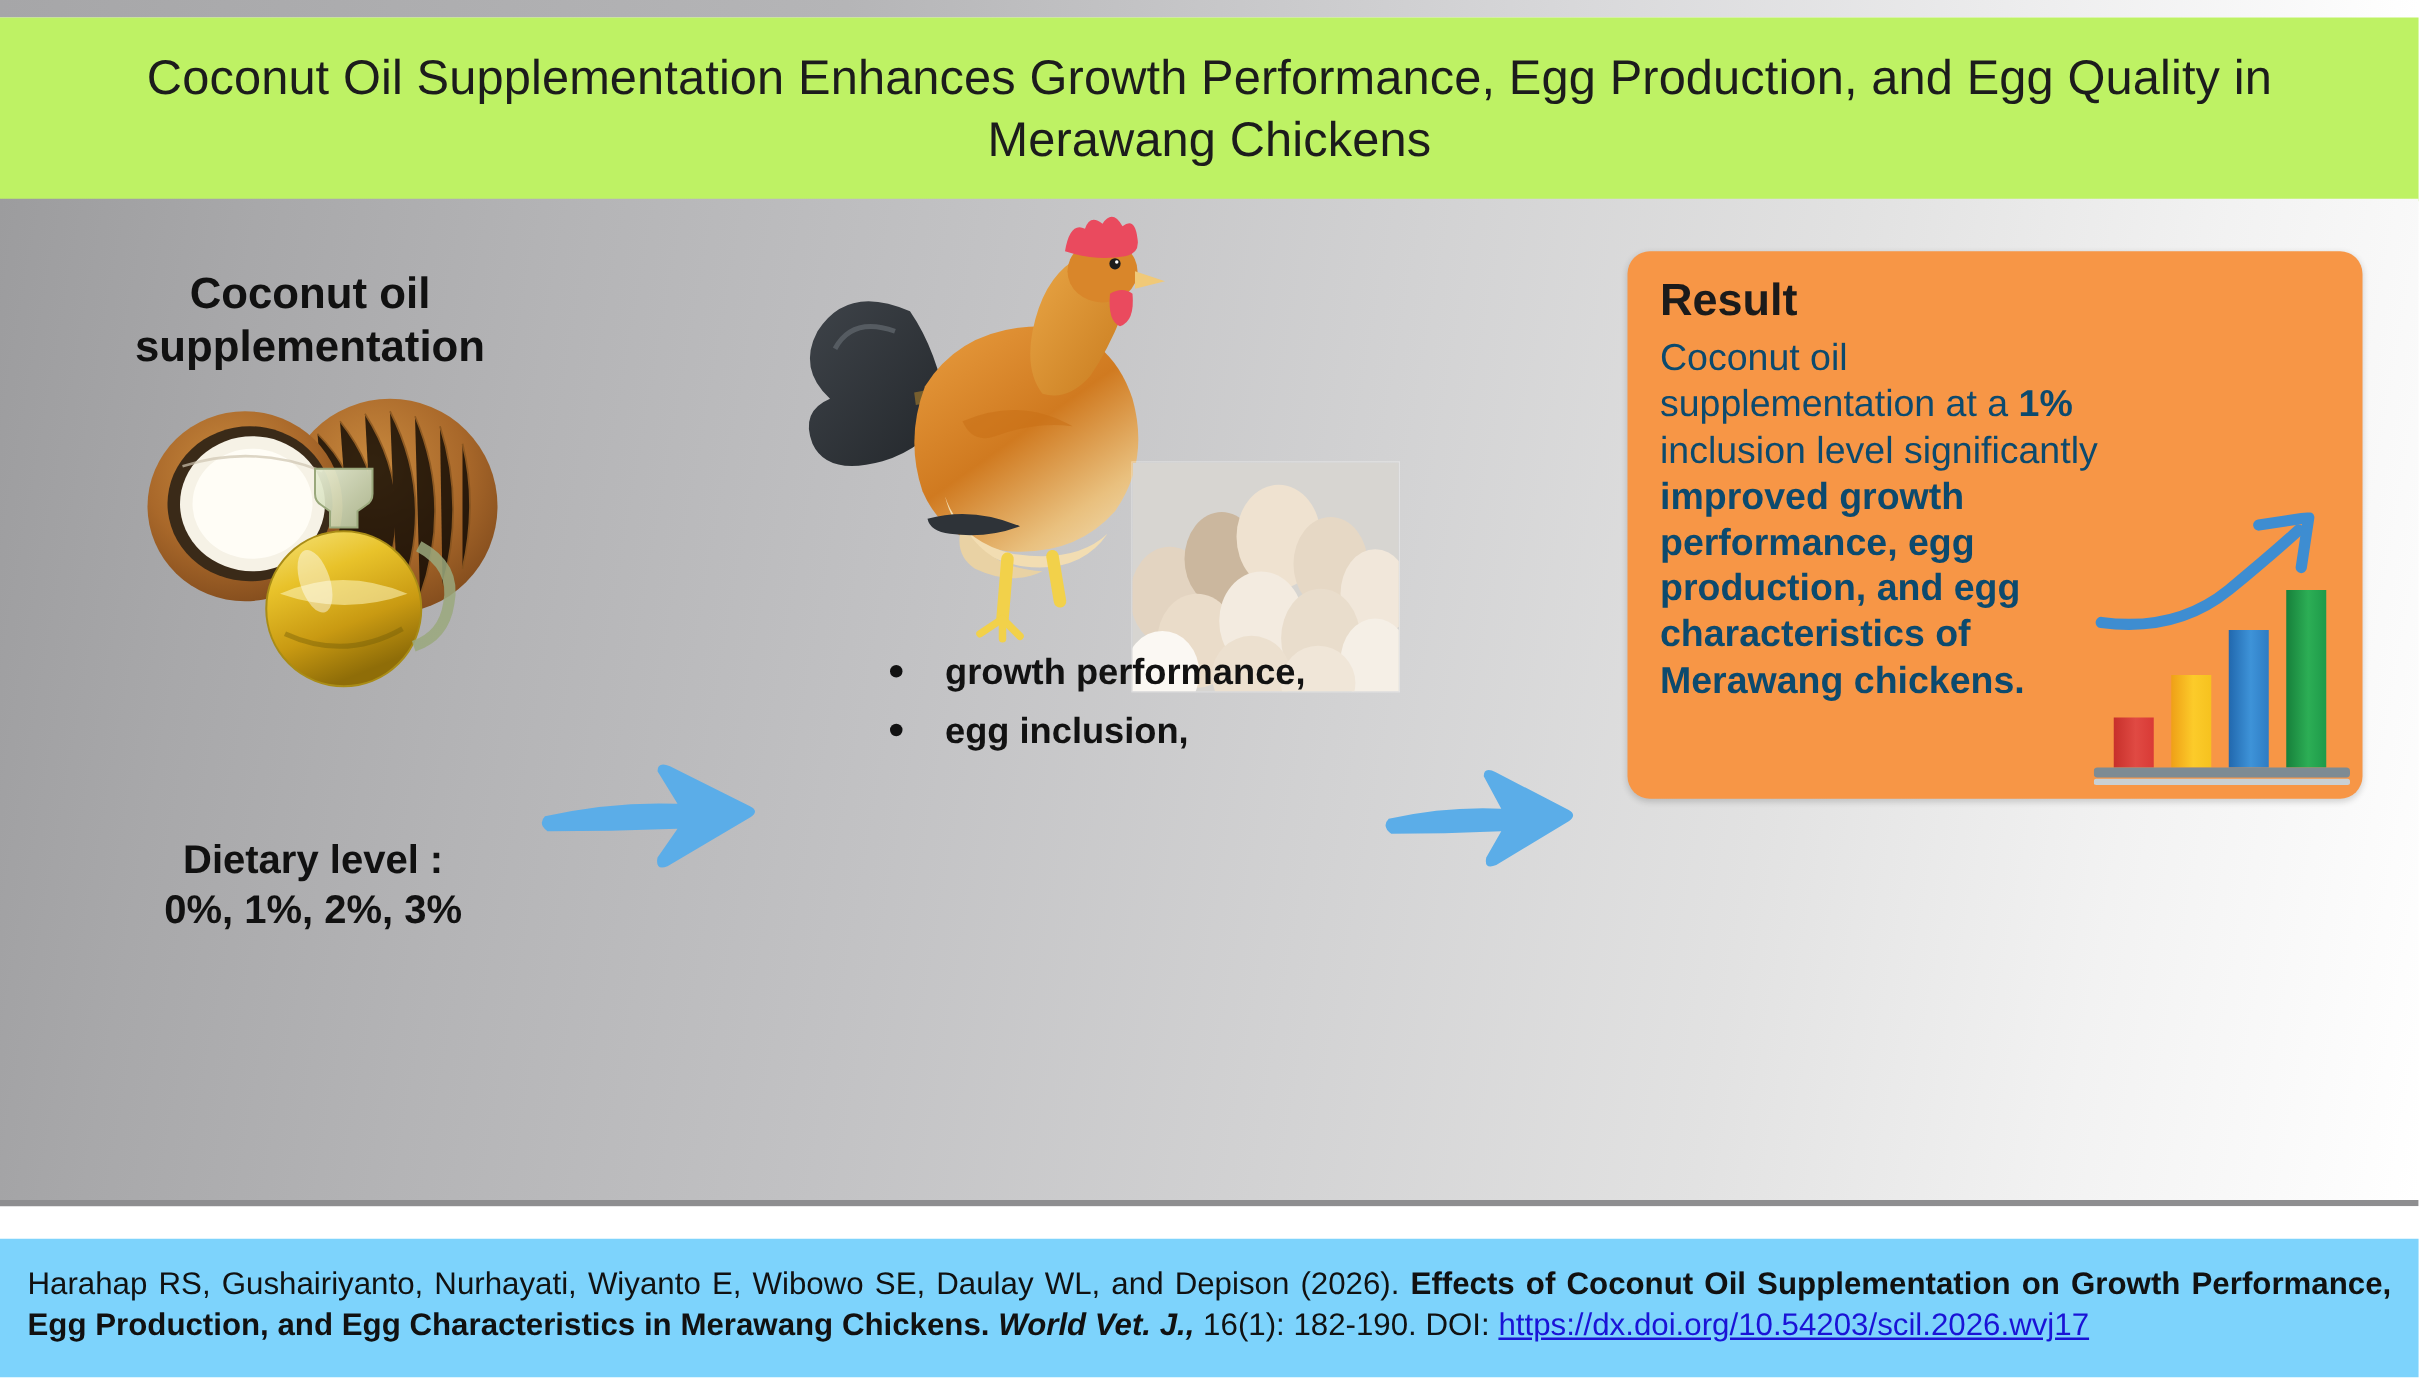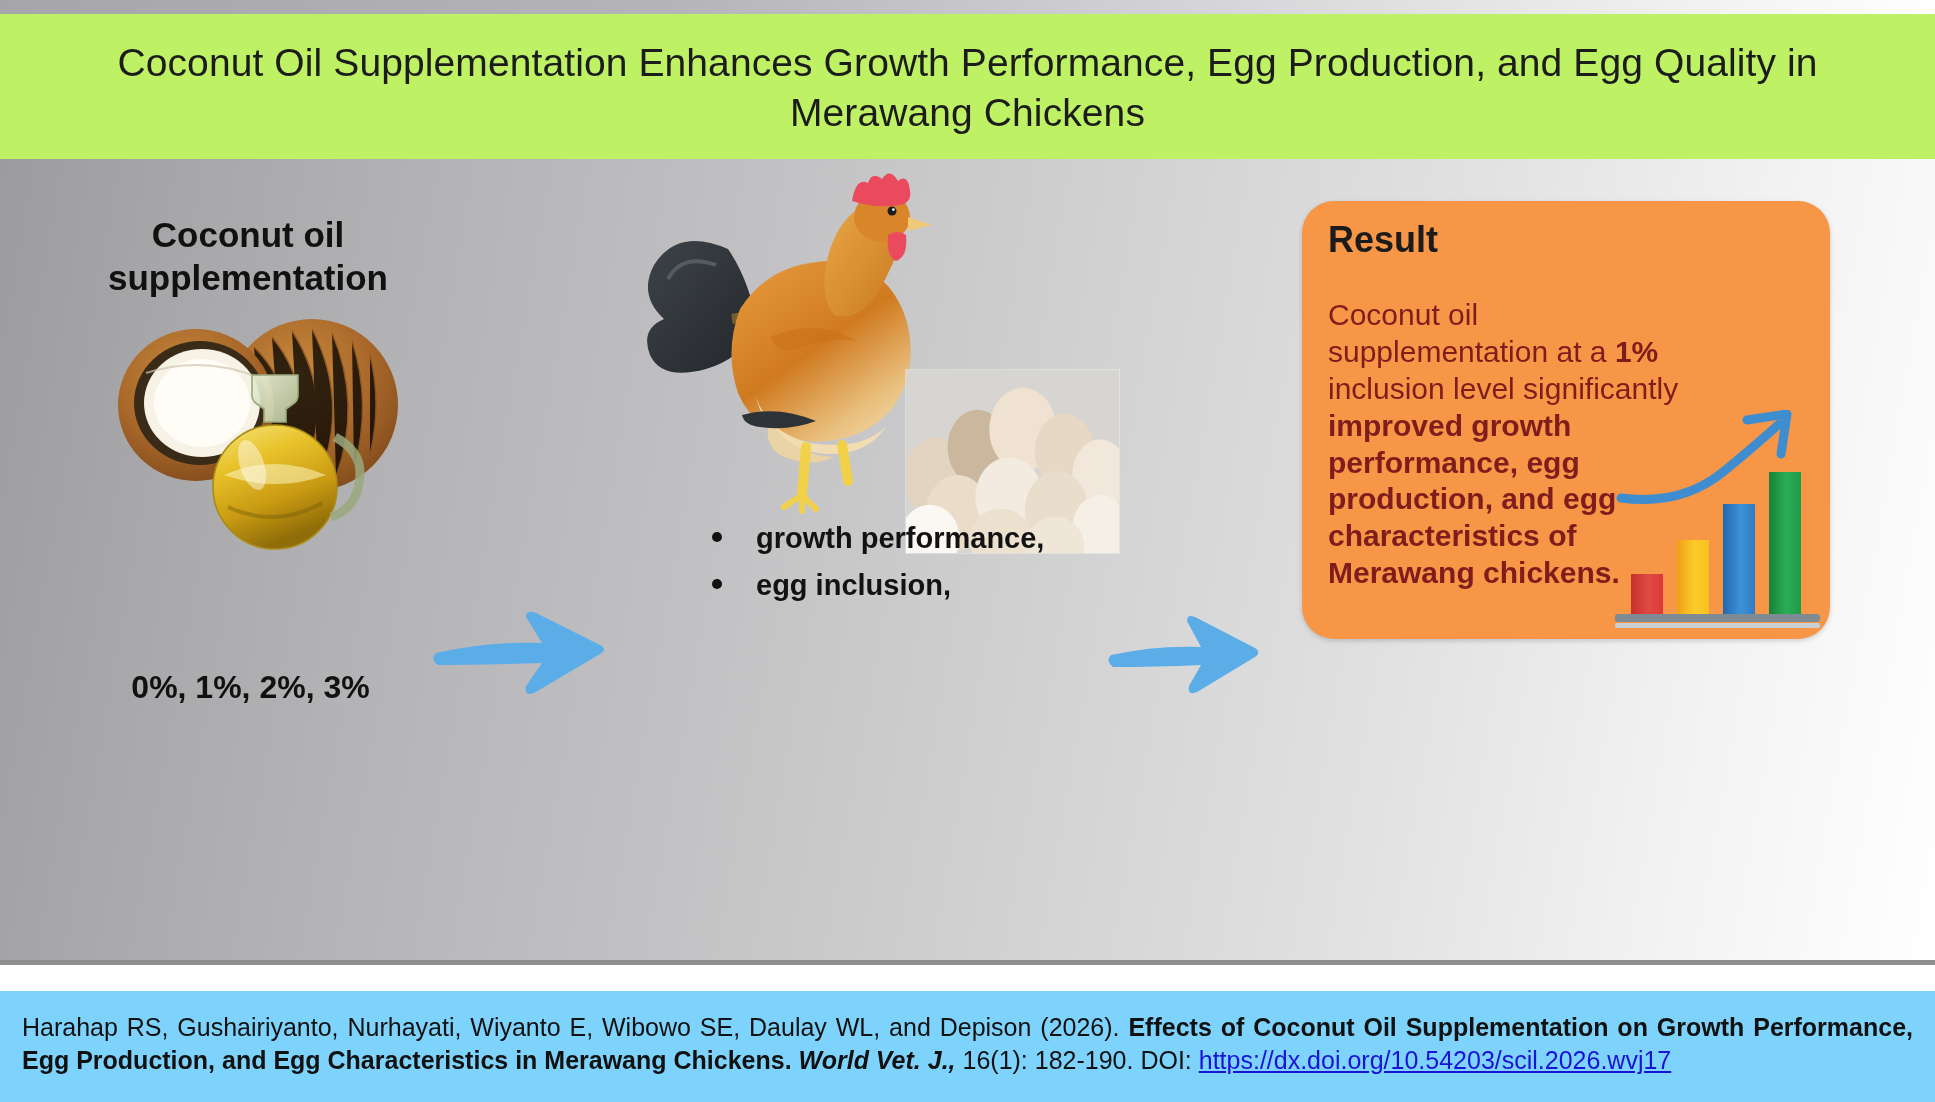--- a/index.html
+++ b/index.html
@@ -88,33 +88,33 @@
   }
   .bullets li { position:relative; padding-left:56px; margin-bottom:9px; }
   .bullets li .dot {
     position:absolute; left:12px; top:13px;
     width:10px; height:10px; border-radius:50%; background:#121212;
   }
 
   
   .result-box {
     position:absolute; left:1302px; top:42px;
-    width:528px; height:438px;
+    width:588px; height:438px;
     background:#F79646;
-    border-radius:32px;
+    border-radius:18px;
     box-shadow:0 2px 5px rgba(0,0,0,0.16);
     overflow:hidden;
   }
   .result-title {
     position:absolute; left:26px; top:18px;
     font-size:36px; font-weight:bold; color:#1b1b1b;
   }
   .result-body {
     position:absolute; left:26px; top:68px; width:370px;
-    font-size:30px; line-height:1.23; color:#7f1d1d;margin-top:28px;
+    font-size:30px; line-height:1.23; color:#0c4a6e;
   }
   .result-body .b { font-weight:bold; }
   .result-chart {
     position:absolute; right:10px; bottom:4px; width:205px; height:225px;
   }
   .result-chart svg { width:100%; height:100%; display:block; }
 
   
   .cite-white {
     position:absolute; left:0; top:967px; width:1935px; height:24px;
@@ -194,20 +194,21 @@
           <circle cx="171" cy="180" r="62" fill="url(#oilG)" stroke="#a98c16" stroke-width="1.6"></circle>
           <path d="M120 168 q50 -22 102 0 q-50 18 -102 0 z" fill="#fdf5c0" opacity="0.55"></path>
           <path d="M124 200 q48 22 94 -4" stroke="#6d5a08" stroke-width="4" fill="none" opacity="0.4"></path>
           <path d="M231 130 q30 16 24 46 q-4 26 -28 34" fill="none" stroke="#9aa87c" stroke-width="9" opacity="0.85"></path>
           <ellipse cx="148" cy="158" rx="12" ry="26" fill="#ffffff" opacity="0.45" transform="rotate(-18 148 158)"></ellipse>
         </g>
       </svg>
     </div>
 
     <div class="dietary-text">
+      <div>Dietary level :</div>
       <div>0%, 1%, 2%, 3%</div>
     </div>
 
     <div class="arrow-1">
       <svg viewBox="0 0 180 122" xmlns="http://www.w3.org/2000/svg" aria-hidden="true">
         <path d="M6 64 Q60 52 112 54 L96 28 Q96 20 106 24 L170 56 Q178 60 170 65 L104 104 Q94 108 96 97 L112 74 Q58 76 8 76 Q0 70 6 64 Z" fill="#5BADE8"></path>
       </svg>
     </div>
 
     <div class="chicken-art">

